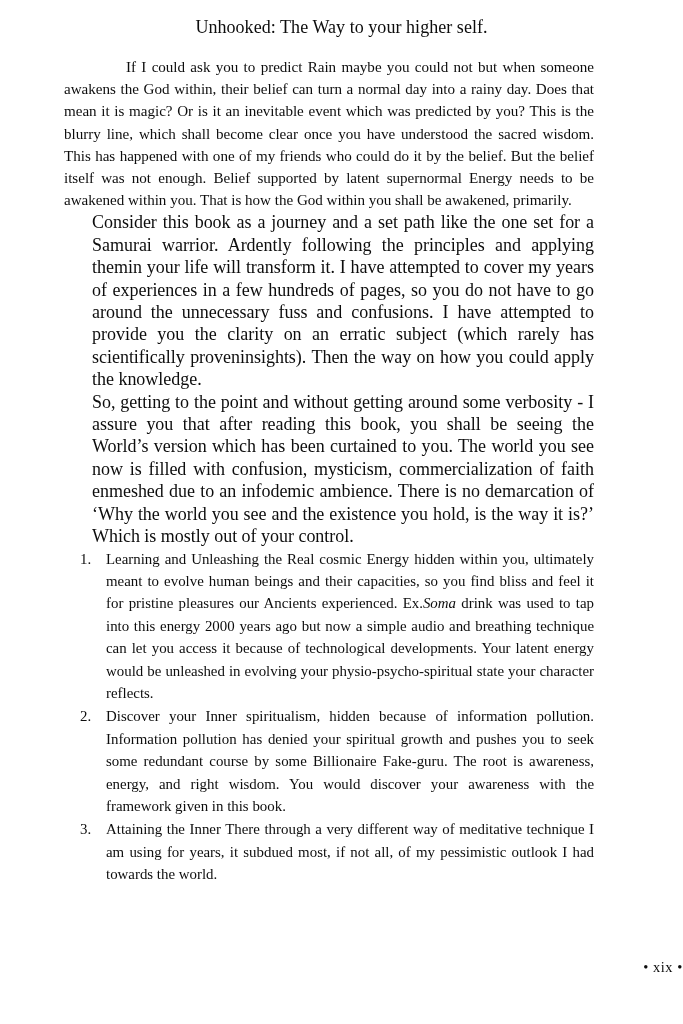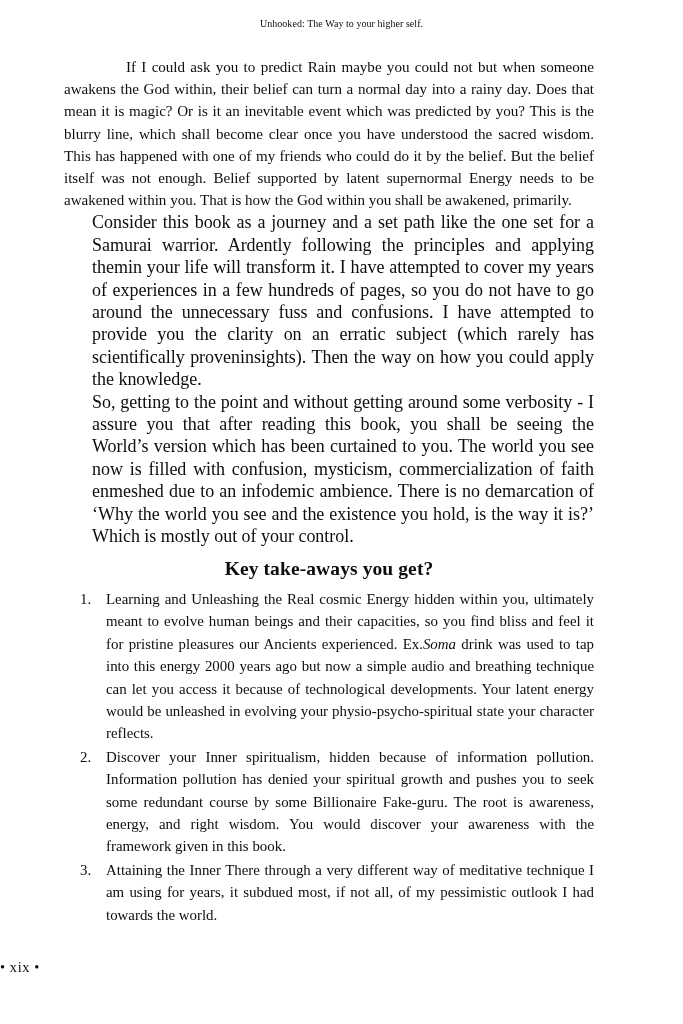--- a/index.html
+++ b/index.html
@@ -24,21 +24,21 @@
     box-sizing: border-box;
   }
 
   
   .running-head {
     position: absolute;
     top: 18px;
     left: 0;
     width: 683px;
     text-align: center;
-    font-size: 10px;
+    font-size: 18px;
     line-height: 1.1;
     letter-spacing: 0.05px;
   }
 
   
   .col {
     position: absolute;
     top: 56px;
     left: 64px;
     width: 530px;
@@ -106,42 +106,41 @@
 
   b, strong { font-weight: normal; }
   i, em { }
 
   
   .folio {
     position: absolute;
     bottom: 48px;
     left: 0;
     width: 683px;
-    text-align: left;
+    text-align: right;
     font-size: 14.4px;
     letter-spacing: 0.6px;
   }
 </style>
 </head>
 <body>
 
 <div class="page">
 
   <div class="running-head">Unhooked: The Way to your higher self.</div>
 
   <div class="col">
 
     <p class="para lead">If I could ask you to predict Rain maybe you could not but when someone awakens the God within, their belief can turn a normal day into a rainy day. Does that mean it is magic? Or is it an inevitable event which was predicted by you? This is the blurry line, which shall become clear once you have understood the sacred wisdom. This has happened with one of my friends who could do it by the belief. But the belief itself was not enough. Belief supported by latent supernormal Energy needs to be awakened within you. That is how the God within you shall be awakened, primarily.</p>
 
     <div class="inset">
       <p class="para">Consider this book as a journey and a set path like the one set for a Samurai warrior. Ardently following the principles and applying themin your life will transform it. I have attempted to cover my years of experiences in a few hundreds of pages, so you do not have to go around the unnecessary fuss and confusions. I have attempted to provide you the clarity on an erratic subject (which rarely has scientifically proveninsights). Then the way on how you could apply the knowledge.</p>
       <p class="para">So, getting to the point and without getting around some verbosity - I assure you that after reading this book, you shall be seeing the World’s version which has been curtained to you. The world you see now is filled with confusion, mysticism, commercialization of faith enmeshed due to an infodemic ambience. There is no demarcation of ‘Why the world you see and the existence you hold, is the way it is?’ Which is mostly out of your control.</p>
     </div>
 
-    <h2 class="section-heading">Key take-aways you get?</h2>
 
     <ol class="takeaways">
 
       <li>
         <span class="marker">1.</span>
         <span class="item-text"><span>Learning and Unleashing the </span><b>Real cosmic Energy hidden within you</b><span>, ultimately meant to evolve human beings and their capacities, so you find bliss and feel it for pristine pleasures our Ancients experienced. Ex.</span><i>Soma</i><span> drink was used to tap into this energy 2000 years ago but now a simple audio and breathing technique can let you access it because of technological developments. Your latent energy would be unleashed in evolving your physio-psycho-spiritual state your character reflects.</span></span>
       </li>
 
       <li>
         <span class="marker">2.</span>

